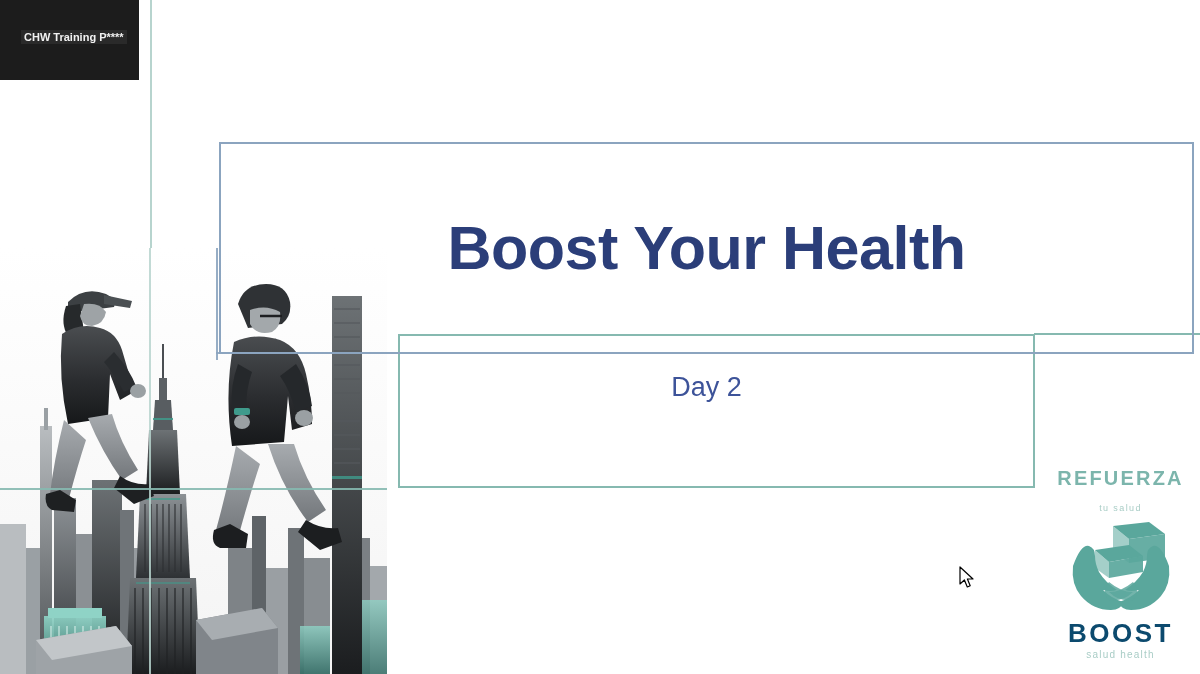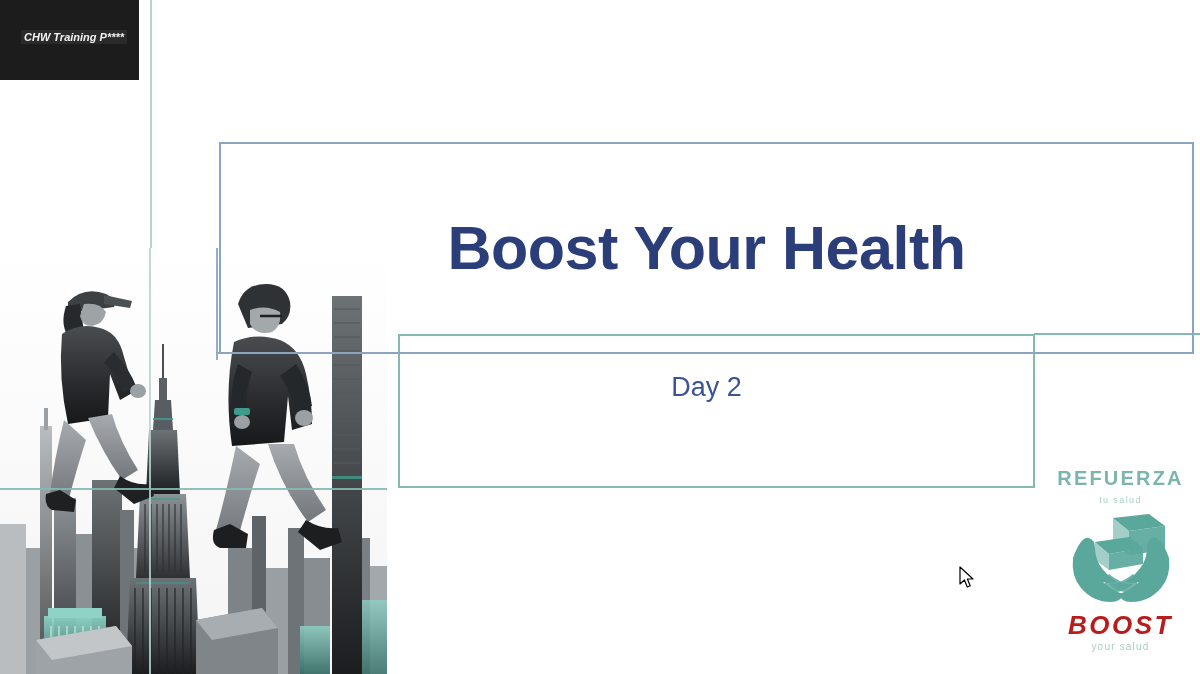--- a/index.html
+++ b/index.html
@@ -81,31 +81,30 @@
     color:#7cb5ac;
     font-weight:bold;
     font-size:20px;
     letter-spacing:2.2px;
     line-height:1;
   }
   .logo-sub-top {
     color:#a9cdc6;
     font-size:9px;
     letter-spacing:1.4px;
-    margin-top:7px;
+    margin-top:15px;
   }
   #logo-mark { margin-top:7px; }
   .logo-word-bot {
-    color:#b91c1c;
+    color:#0c4a6e;
     font-weight:bold;
     font-size:26px;
     letter-spacing:2.5px;
     line-height:1;
     margin-top:4px;
-    font-style:italic;
   }
   .logo-sub-bot {
     color:#a9cdc6;
     font-size:10px;
     letter-spacing:1.2px;
     margin-top:3px;
   }
 
   
   #presenter-tile {
@@ -115,21 +114,20 @@
   }
   #presenter-name {
     position:absolute;
     left:21px; top:30px;
     color:#f2f2f2;
     font-size:11px;
     font-weight:bold;
     background:#2a2a2a;
     padding:1px 3px;
     white-space:nowrap;
-    font-style:italic;
   }
 
   
   #cursor { position:absolute; left:959px; top:566px; width:18px; height:24px; }
 </style>
 </head>
 <body>
 
 <div id="slide">
 
@@ -352,21 +350,21 @@
           <path d="M4 46 q-2 18 8 30 q12 14 30 14 q10 0 12 -8 q-12 -4 -20 -12 q8 2 14 0 q-12 -8 -18 -18 q-4 -8 -4 -16 q0 -8 -6 -10 q-8 -2 -16 20 Z"></path>
 
           <path d="M100 46 q2 18 -8 30 q-12 14 -30 14 q-10 0 -12 -8 q12 -4 20 -12 q-8 2 -14 0 q12 -8 18 -18 q4 -8 4 -16 q0 -8 6 -10 q8 -2 16 20 Z"></path>
 
           <path d="M40 62 q12 10 24 10 q-10 10 -24 8 q-8 -8 0 -18 Z" opacity=".85"></path>
           <path d="M64 62 q-12 10 -24 10 q10 10 24 8 q8 -8 0 -18 Z" opacity=".85"></path>
         </g>
       </svg>
     </div>
     <div class="logo-word-bot">BOOST</div>
-    <div class="logo-sub-bot">your salud</div>
+    <div class="logo-sub-bot">salud health</div>
   </div>
 
   <div id="presenter-tile">
     <div id="presenter-name">CHW Training P****</div>
   </div>
 
   <div id="cursor">
     <svg width="18" height="24" viewBox="0 0 18 24" aria-hidden="true">
       <path d="M1 1 L1 18 L5.4 14 L8.3 21 L11.2 19.7 L8.4 13 L14 13 Z" fill="#ffffff" stroke="#000000" stroke-width="1.2" stroke-linejoin="round"></path>
     </svg>

